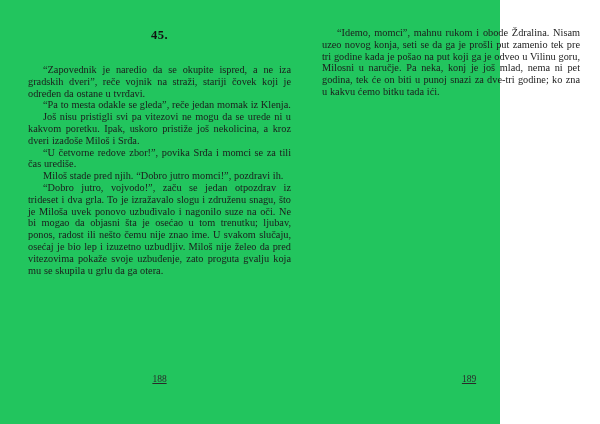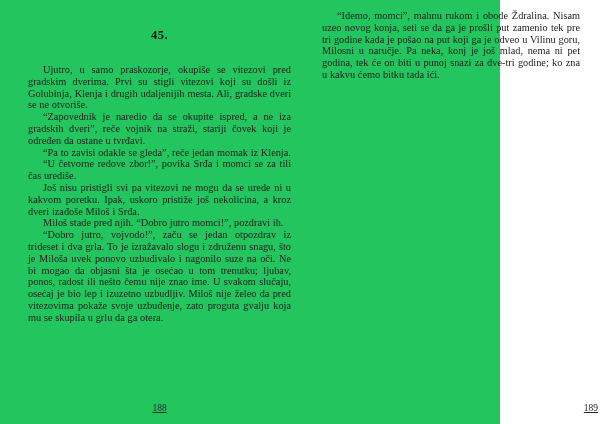--- a/index.html
+++ b/index.html
@@ -29,59 +29,57 @@
   .page-right { left: 322px; width: 258px; }
   .chapter-heading {
     margin: 28px 0 21px 0;
     text-align: center;
     font-weight: bold;
     font-size: 12.5px;
     letter-spacing: 0.5px;
     color: #111;
   }
   .page-right .page-body {
-    padding-top: 10px;
+    padding-top: 27px;
   }
   .page-body p {
     margin: 0;
     text-indent: 15px;
     text-align: justify;
     font-size: 10.3px;
     line-height: 11.8px;
     word-spacing: 0.2px;
     hyphens: auto;
   }
   .page-number {
     position: absolute;
-    top: 403px;
+    top: 374px;
     left: 0;
     right: 0;
     text-align: center;
     font-size: 9.5px;
     color: #2a2a2a;
     text-decoration: underline;
   }
   .page-right .page-number {
     transform: translateX(18px);
-    text-align: right;
   }
 </style>
 </head>
 <body>
 
 <div class="spread">
 
   <div class="page page-left">
     <div class="chapter-heading">45.</div>
     <div class="page-body">
-      <p>Ujutro, u samo praskozorje, okupiše se vitezovi pred gradskim dverima. Prvi su stigli vitezovi koji su došli iz Golubinja, Klenja i drugih udaljenijih mesta. Ali, gradske dveri se ne otvoriše.</p>
       <p>“Zapovednik je naredio da se okupite ispred, a ne iza gradskih dveri”, reče vojnik na straži, stariji čovek koji je određen da ostane u tvrđavi.</p>
-      <p>“Pa to zavisi odakle se gleda”, reče jedan momak iz Klenja.</p>
+      <p>“Pa to mesta odakle se gleda”, reče jedan momak iz Klenja.</p>
+      <p>Još nisu pristigli svi pa vitezovi ne mogu da se urede ni u kakvom poretku. Ipak, uskoro pristiže još nekolicina, a kroz dveri izađoše Miloš i Srđa.</p>
       <p>“U četvorne redove zbor!”, povika Srđa i momci se za tili čas urediše.</p>
-      <p>Još nisu pristigli svi pa vitezovi ne mogu da se urede ni u kakvom poretku. Ipak, uskoro pristiže još nekolicina, a kroz dveri izađoše Miloš i Srđa.</p>
       <p>Miloš stade pred njih. “Dobro jutro momci!”, pozdravi ih.</p>
       <p>“Dobro jutro, vojvodo!”, začu se jedan otpozdrav iz trideset i dva grla. To je izražavalo slogu i združenu snagu, što je Miloša uvek ponovo uzbuđivalo i nagonilo suze na oči. Ne bi mogao da objasni šta je osećao u tom trenutku; ljubav, ponos, radost ili nešto čemu nije znao ime. U svakom slučaju, osećaj je bio lep i izuzetno uzbudljiv. Miloš nije želeo da pred vitezovima pokaže svoje uzbuđenje, zato proguta gvalju koja mu se skupila u grlu da ga otera.</p>
     </div>
     <div class="page-number">188</div>
   </div>
 
   <div class="page page-right">
     <div class="page-body">
       <p>“Idemo, momci”, mahnu rukom i obode Ždralina. Nisam uzeo novog konja, seti se da ga je prošli put zamenio tek pre tri godine kada je pošao na put koji ga je odveo u Vilinu goru, Milosni u naručje. Pa neka, konj je još mlad, nema ni pet godina, tek će on biti u punoj snazi za dve-tri godine; ko zna u kakvu ćemo bitku tada ići.</p>
     </div>

